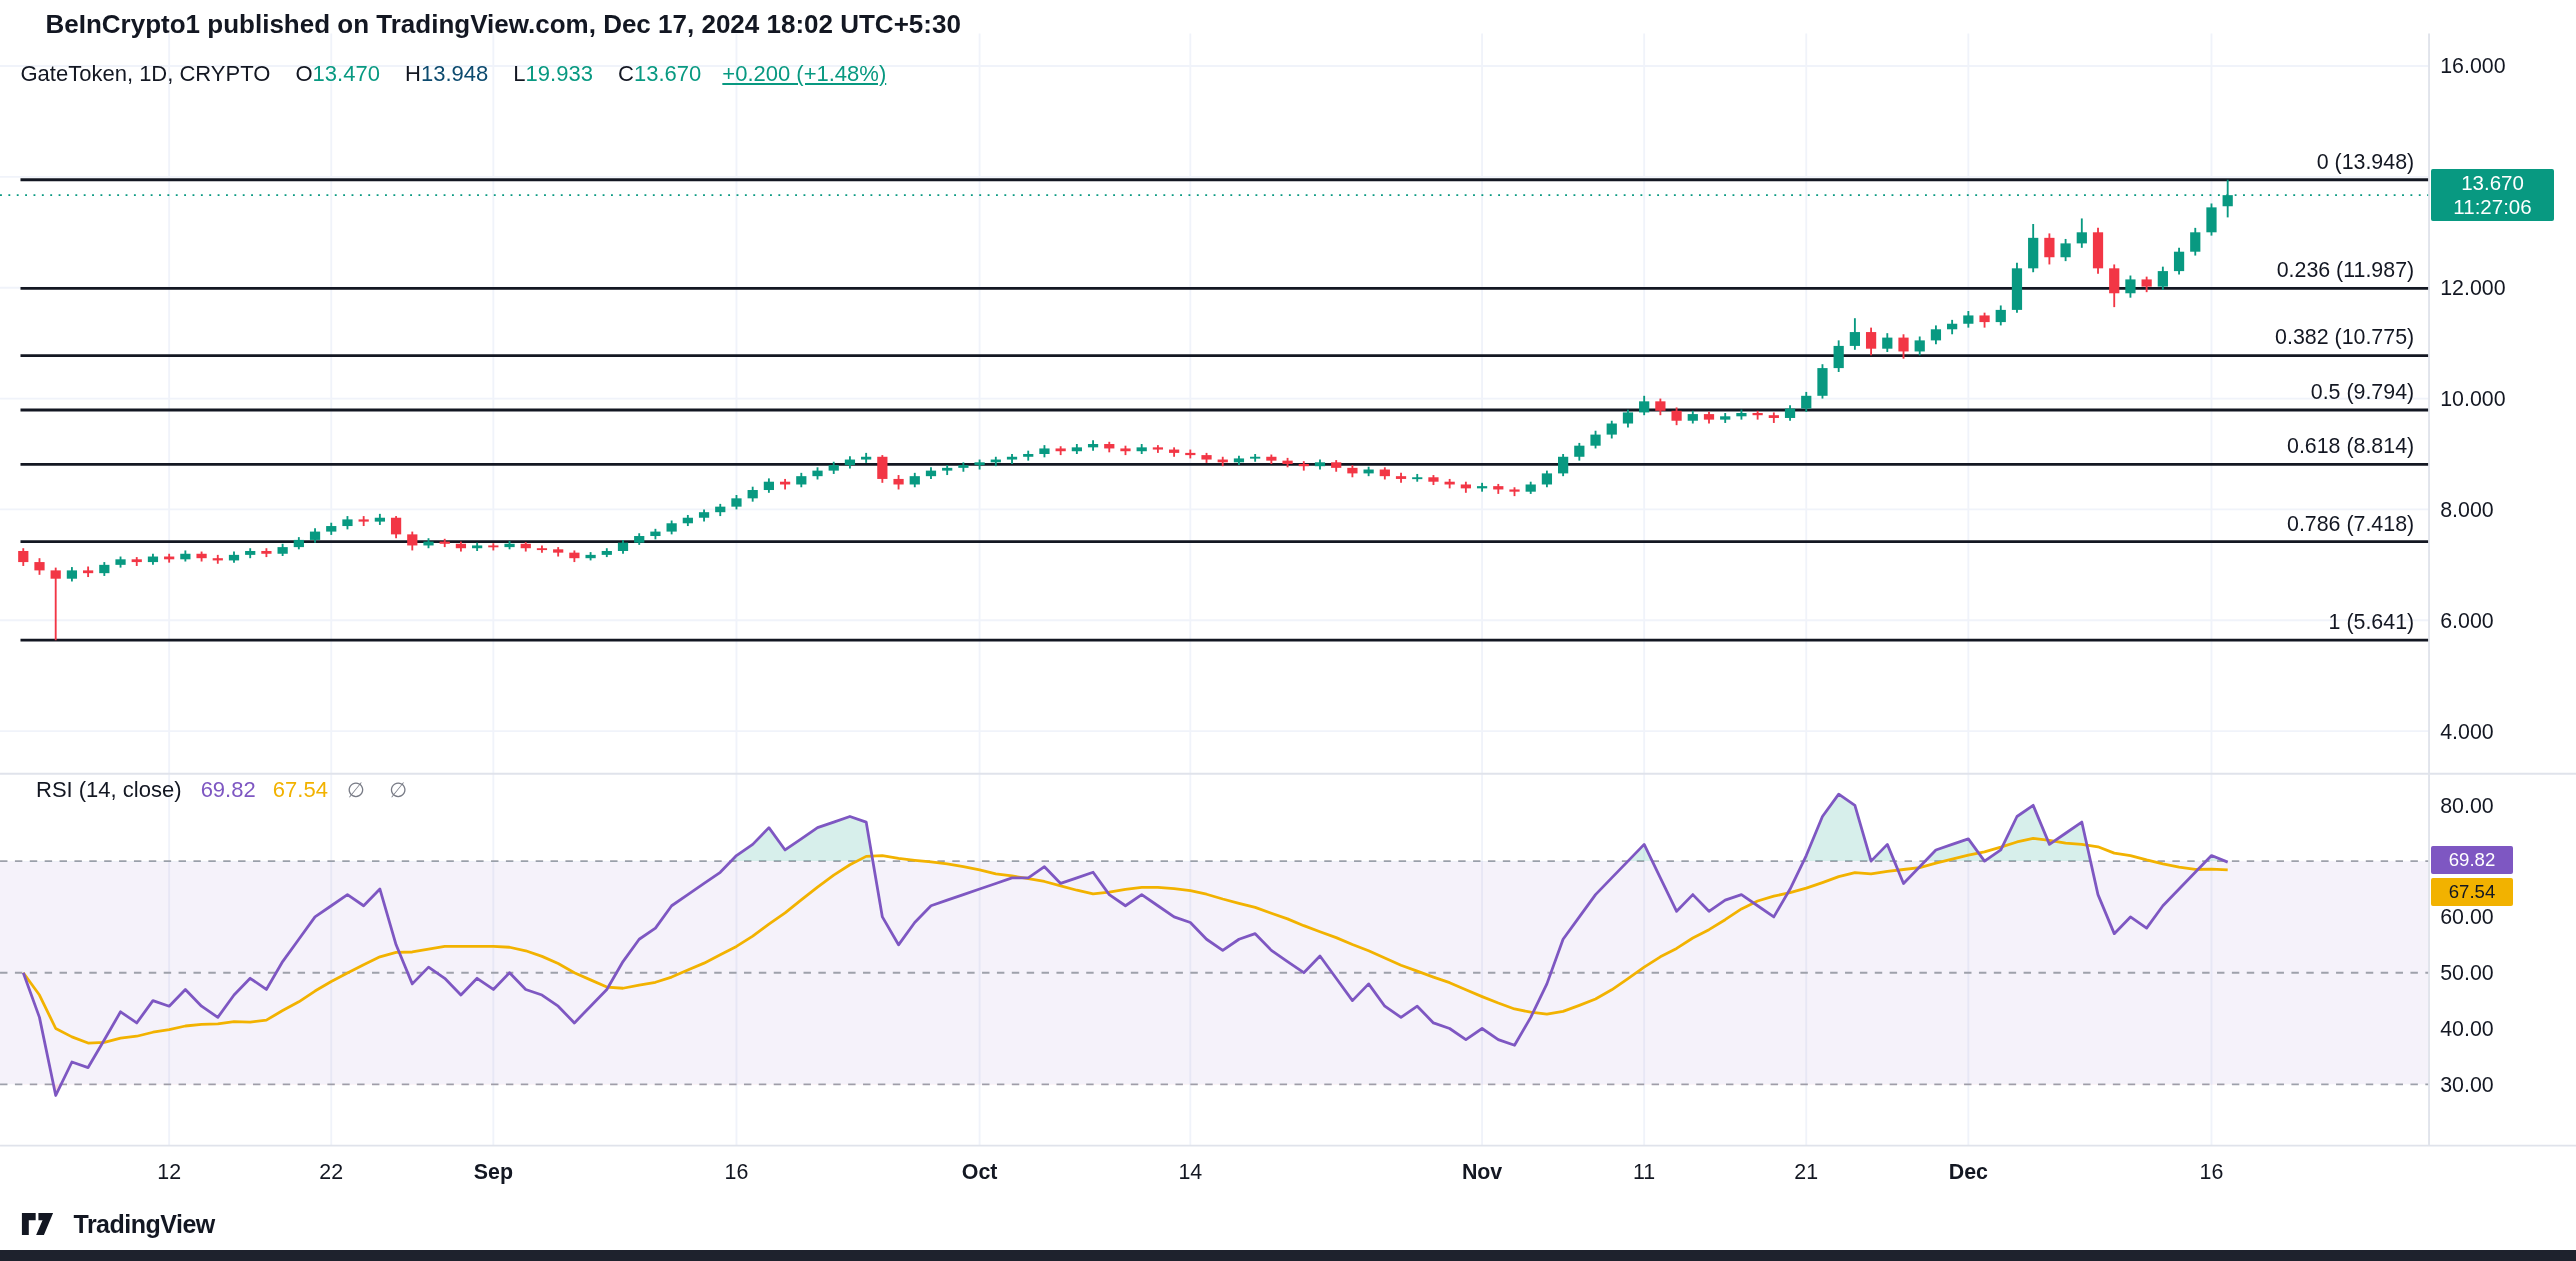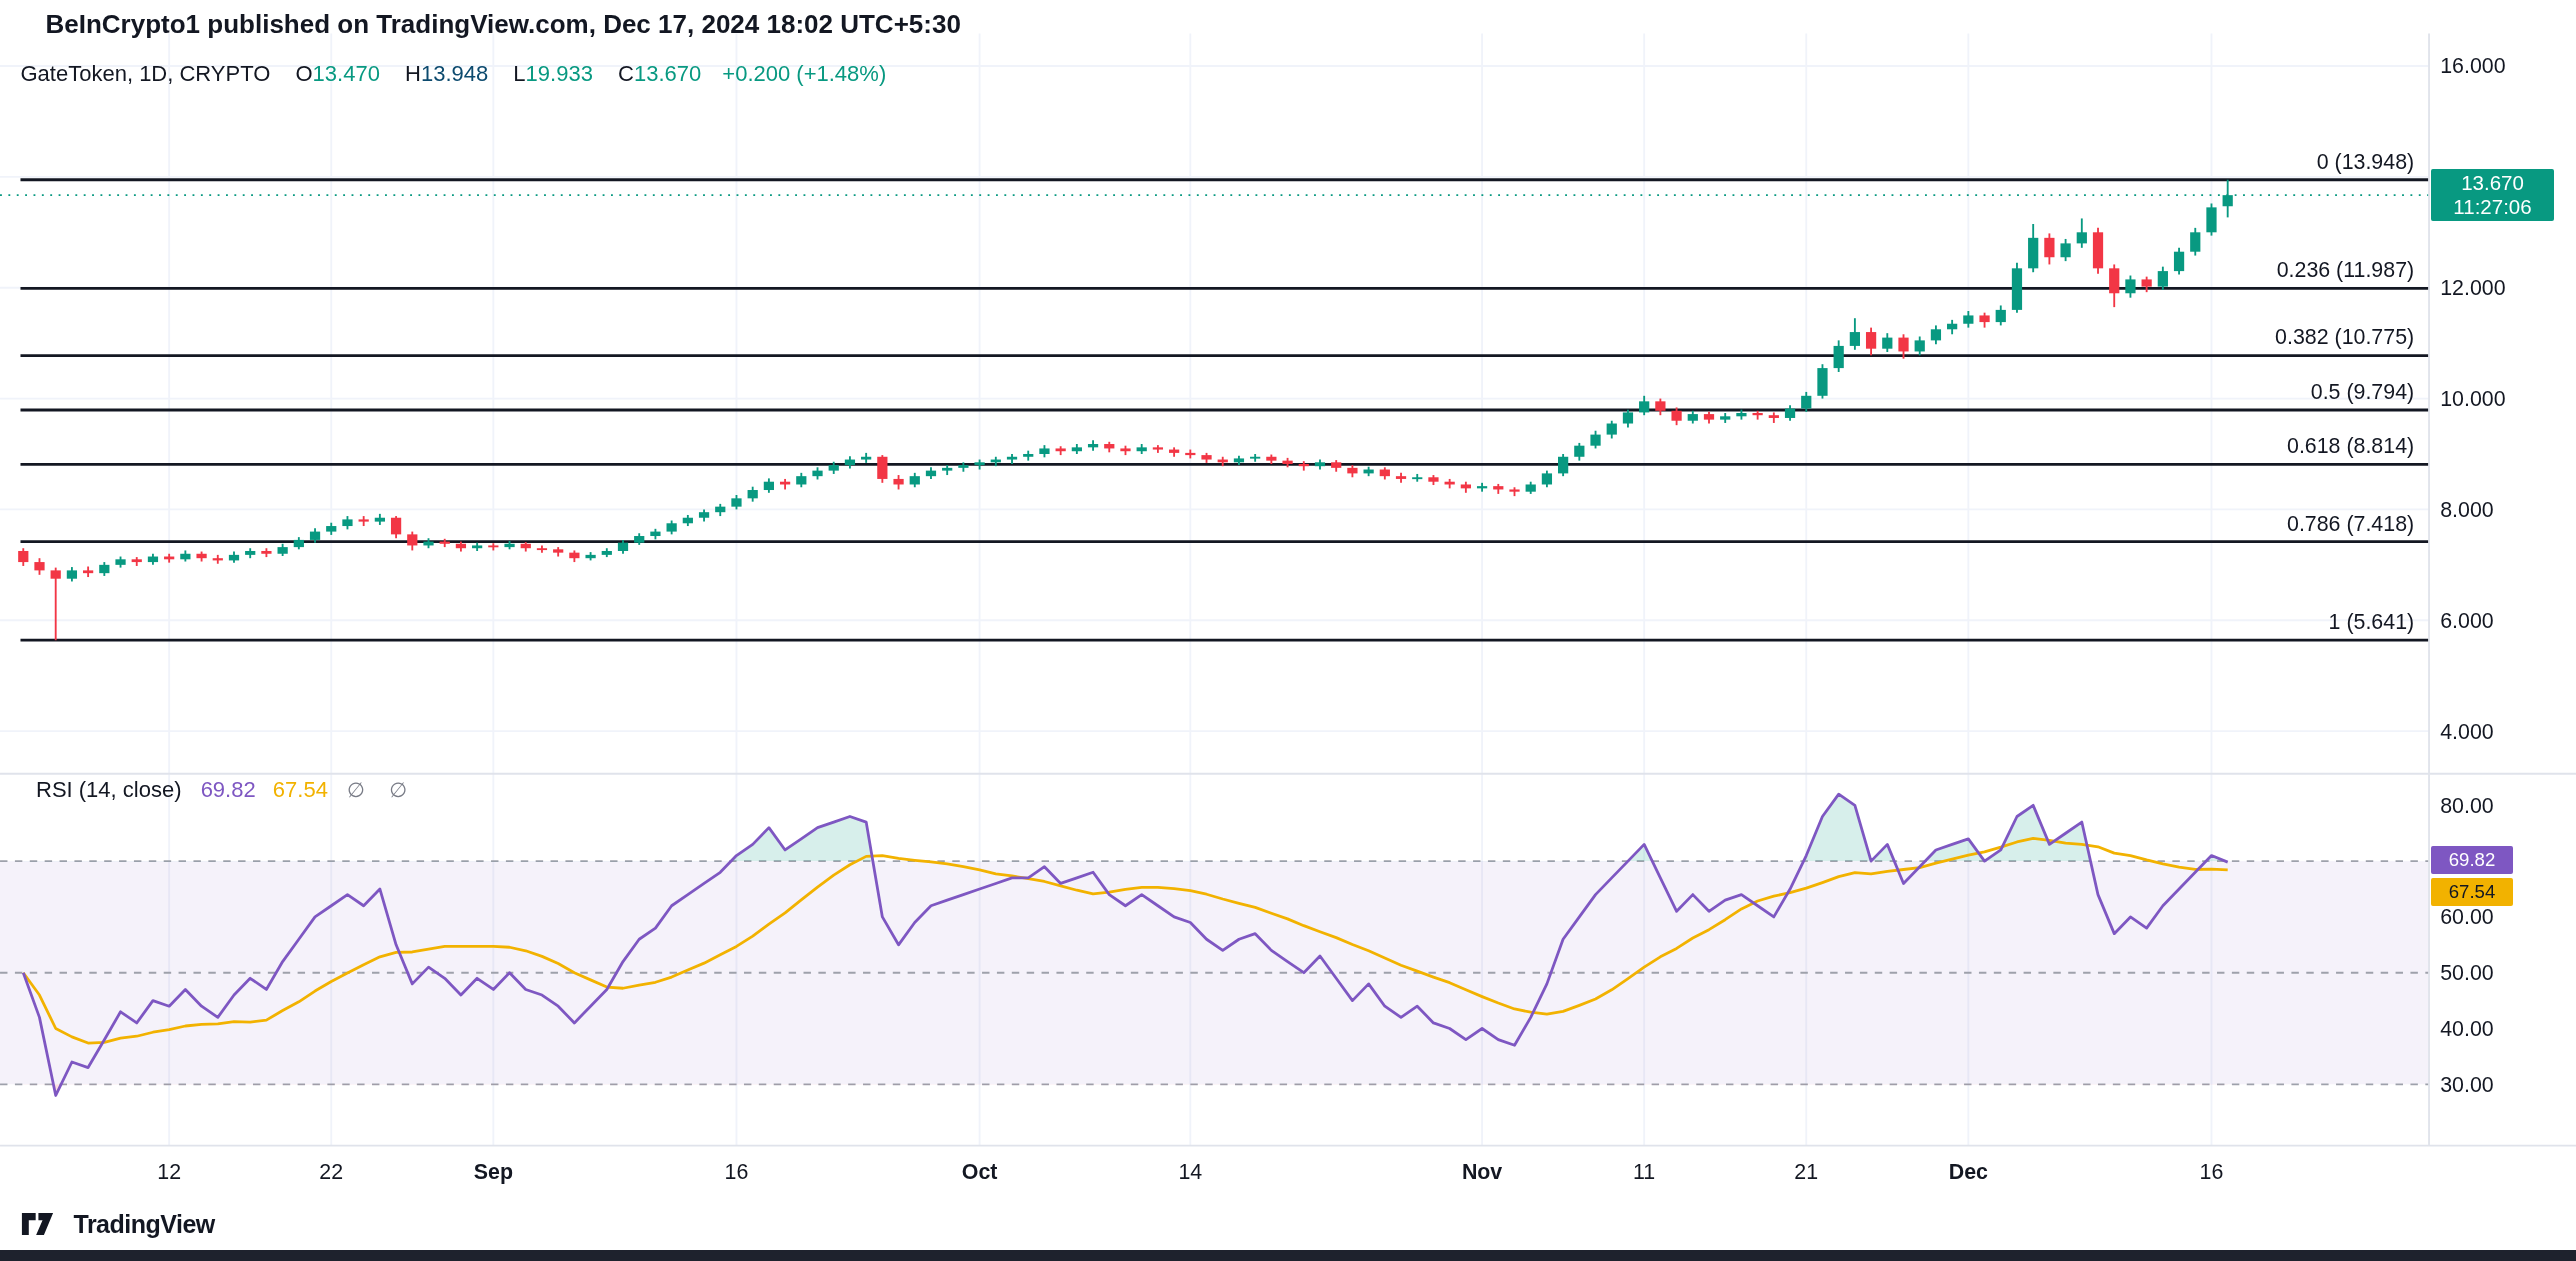--- a/index.html
+++ b/index.html
@@ -385,21 +385,21 @@
   </svg>
 
 <div class="hdr">BeInCrypto1 published on TradingView.com, Dec 17, 2024 18:02 UTC+5:30</div>
 
 <div class="legend">
   <span>GateToken, 1D, CRYPTO</span>
   <span class="pair"><span>O</span><span class="up" style="color: rgb(8, 153, 129);">13.470</span></span>
   <span class="pair"><span>H</span><span class="up" style="color: #0c4a6e;">13.948</span></span>
   <span class="pair"><span>L</span><span class="up" style="color: rgb(8, 153, 129);">19.933</span></span>
   <span class="pair"><span>C</span><span class="up" style="color: rgb(8, 153, 129);">13.670</span></span>
-  <span class="up chg" style="color: rgb(8, 153, 129);">+0.200 (+1.48%)</span>
+  <span class="up chg" style="color: rgb(8, 153, 129); text-decoration: underline;">+0.200 (+1.48%)</span>
 </div>
 
 <div class="rsi-legend">
   <span>RSI (14, close)</span>
   <span class="rv" style="color: rgb(126, 87, 194);">69.82</span>
   <span class="mv" style="color: rgb(242, 178, 0);">67.54</span>
   <span class="hid" style="color: rgb(120, 123, 134);">∅ ∅</span>
 </div>
 
 <div id="price-badge" class="badge" style="background: rgb(8, 153, 129); top: 169px;">

